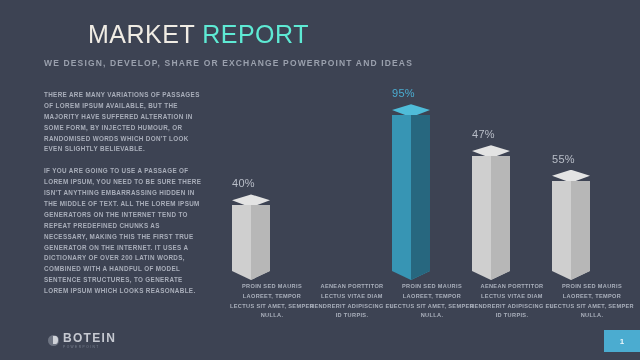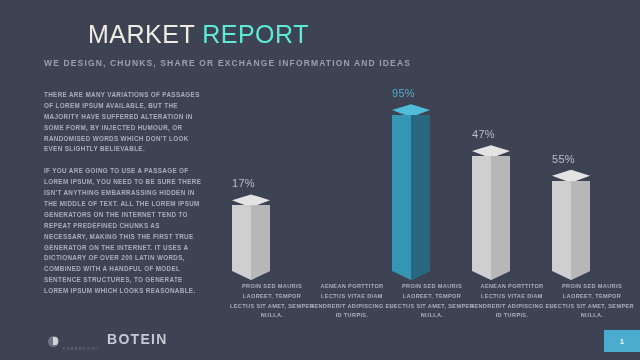--- a/index.html
+++ b/index.html
@@ -89,51 +89,51 @@
   .logo-mark{
     width:11px;height:11px;border-radius:50%;
     background:#6e7482;position:relative;overflow:hidden;flex:none;
   }
   .logo-mark::after{
     content:"";position:absolute;right:1px;top:1.5px;
     width:5px;height:8px;border-radius:0 50% 50% 0/0 50% 50% 0;
     background:#cfd2d8;
   }
   .logo-text{line-height:1;}
-  .logo-name{font-size:14px;font-weight:bold;letter-spacing:1.3px;color:#c6c9d1;margin-left:44px;}
+  .logo-name{font-size:12px;font-weight:bold;letter-spacing:1.3px;color:#c6c9d1;}
   .logo-sub{font-size:3.2px;letter-spacing:1.5px;color:#7b8291;margin-top:1.5px;}
 
   .page-badge{
     position:absolute;right:0;bottom:8px;width:36px;height:22px;
     background:#4bacd0;color:#eef7fb;
     display:flex;align-items:center;justify-content:center;
     font-size:8px;font-weight:bold;
   }
 </style>
 </head>
 <body>
 
 <div class="slide">
 
   <div class="header">
     <div class="title">
       <span class="t-main">MARKET</span>
       <span class="t-accent">REPORT</span>
     </div>
-    <div class="subtitle">WE DESIGN, CHUNKS, SHARE OR EXCHANGE INFORMATION AND IDEAS</div>
+    <div class="subtitle">WE DESIGN, DEVELOP, SHARE OR EXCHANGE POWERPOINT AND IDEAS</div>
   </div>
 
   <div class="copy">
     <p>THERE ARE MANY VARIATIONS OF PASSAGES OF LOREM IPSUM AVAILABLE, BUT THE MAJORITY HAVE SUFFERED ALTERATION IN SOME FORM, BY INJECTED HUMOUR, OR RANDOMISED WORDS WHICH DON'T LOOK EVEN SLIGHTLY BELIEVABLE.</p>
     <p>IF YOU ARE GOING TO USE A PASSAGE OF LOREM IPSUM, YOU NEED TO BE SURE THERE ISN'T ANYTHING EMBARRASSING HIDDEN IN THE MIDDLE OF TEXT. ALL THE LOREM IPSUM GENERATORS ON THE INTERNET TEND TO REPEAT PREDEFINED CHUNKS AS NECESSARY, MAKING THIS THE FIRST TRUE GENERATOR ON THE INTERNET. IT USES A DICTIONARY OF OVER 200 LATIN WORDS, COMBINED WITH A HANDFUL OF MODEL SENTENCE STRUCTURES, TO GENERATE LOREM IPSUM WHICH LOOKS REASONABLE.</p>
   </div>
 
   <div class="chart" id="chart">
       <div class="col" style="left: 0px;">
-        <div class="pct">17%</div>
+        <div class="pct">40%</div>
         <div class="bar">
           <div class="bar-top">
             <div class="face-top"></div>
           </div>
           <div class="body-wrap" style="height: 65.6px;">
             <div class="face-left"></div>
             <div class="face-right"></div>
           </div>
           <div class="face-bottom">
             <div class="fb-r"></div>

